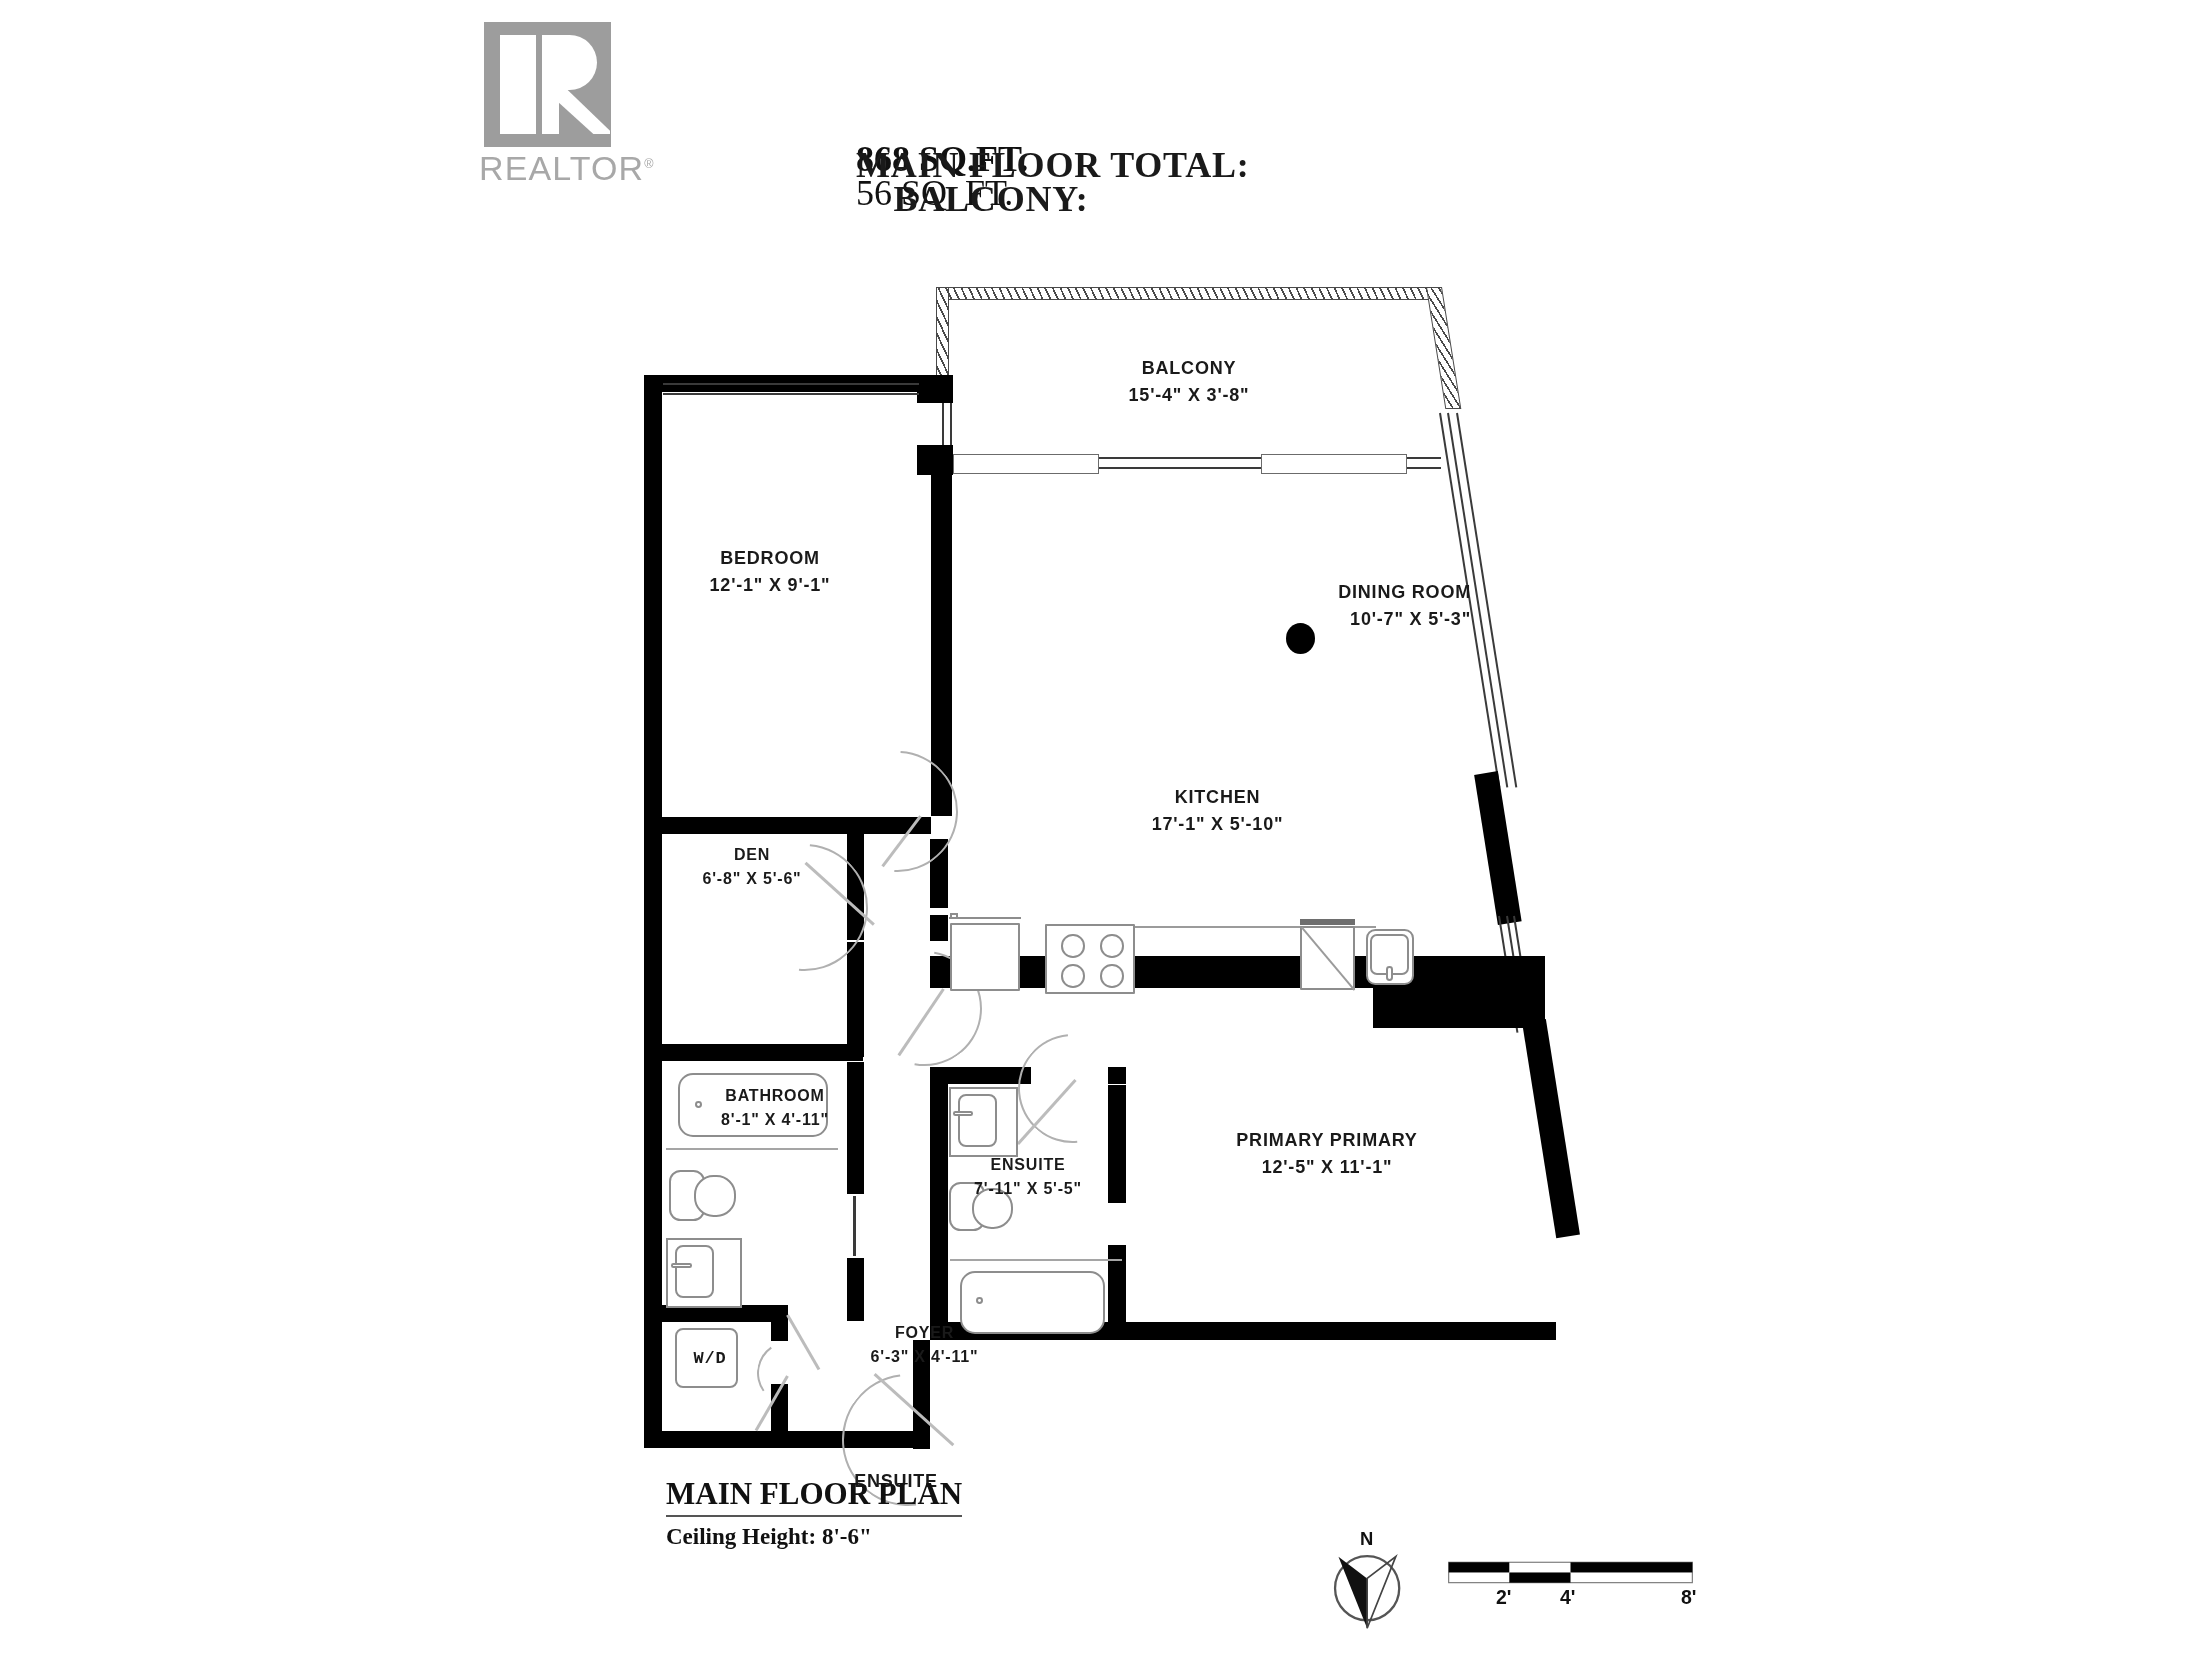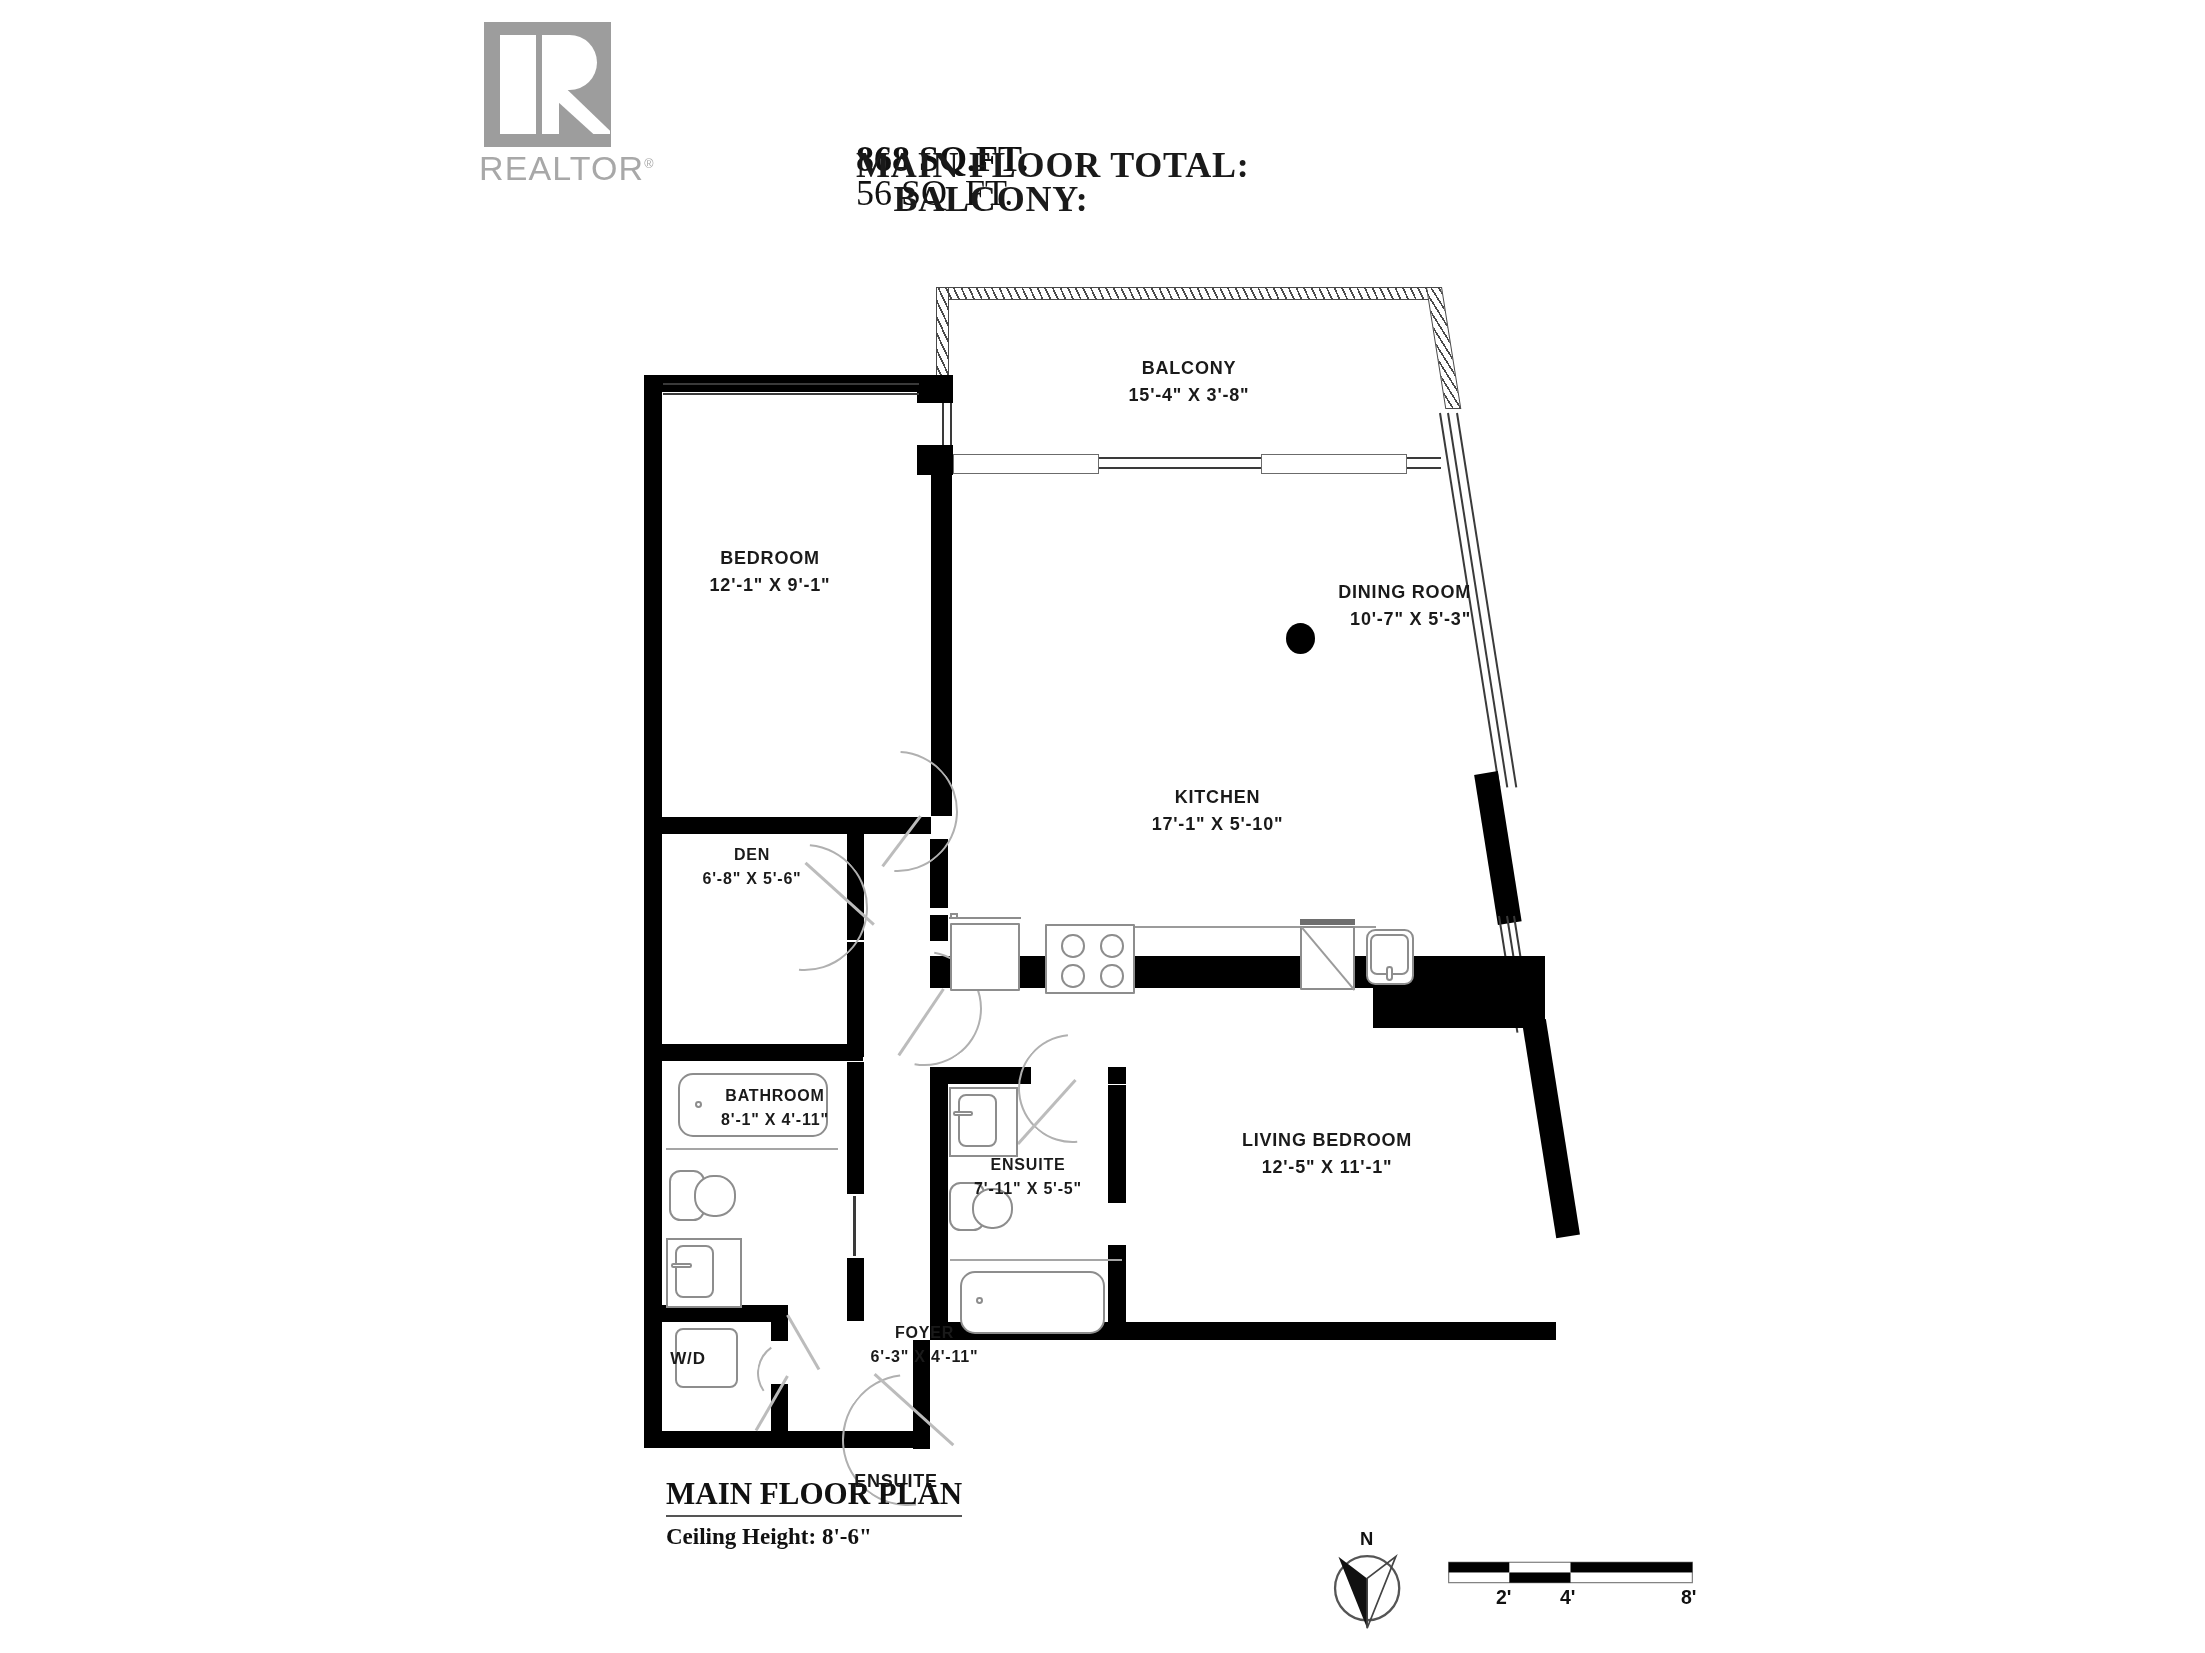--- a/index.html
+++ b/index.html
@@ -224,21 +224,21 @@
   <div class="fx" style="left:949px;top:857px;width:69px;height:70px;"></div>
   <div class="fx fxr" style="left:958px;top:864px;width:39px;height:53px;border-radius:8px;"></div>
   <div class="fx" style="left:953px;top:881px;width:19.5px;height:5.2px;border-radius:2.3px;"></div>
   <div class="fx fxr" style="left:949px;top:952px;width:36px;height:49px;border-radius:11.5px;"></div>
   <div class="fx fxr" style="left:972px;top:958px;width:41px;height:41px;border-radius:19.5px;"></div>
   <div class="ln" style="left:950px;top:1029px;width:172px;height:1.7px;background:#a5a5a5;"></div>
   <div class="fx fxr" style="left:960px;top:1041px;width:145px;height:63px;"></div>
   <div class="fx" style="left:976px;top:1067px;width:6.9px;height:6.9px;border-radius:50%;"></div>
 
   <div class="fx" style="left:675px;top:1098px;width:63px;height:60px;border-radius:8px;"></div>
-  <div class="lbl" style="left:650px;top:1116px;width:76px;">
+  <div class="lbl" style="left:672px;top:1116px;width:76px;font-family:Liberation Mono, monospace;">
     <span class="n" style="font-size:17px;">W/D</span>
   </div>
 
   <div style="position:absolute;left:1286px;top:393px;width:29px;height:31px;background:#000;border-radius:50%;"></div>
 
   <div class="lbl" style="left:1034px;top:125px;width:310px;">
     <span class="n">BALCONY</span>
     <span class="d">15'-4" X 3'-8"</span>
   </div>
 
@@ -262,21 +262,21 @@
     <span class="n">DEN</span>
     <span class="d">6'-8" X 5'-6"</span>
   </div>
 
   <div class="lbl sm" style="left:660px;top:854px;width:230px;">
     <span class="n">BATHROOM</span>
     <span class="d">8'-1" X 4'-11"</span>
   </div>
 
   <div class="lbl" style="left:1149px;top:897px;width:356px;">
-    <span class="n">LIVING BEDROOM</span>
+    <span class="n">PRIMARY PRIMARY</span>
     <span class="d">12'-5" X 11'-1"</span>
   </div>
 
   <div class="lbl sm" style="left:919px;top:923px;width:218px;">
     <span class="n">ENSUITE</span>
     <span class="d">7'-11" X 5'-5"</span>
   </div>
 
   <div class="lbl sm" style="left:804px;top:1091px;width:241px;">
     <span class="n">FOYER</span>

